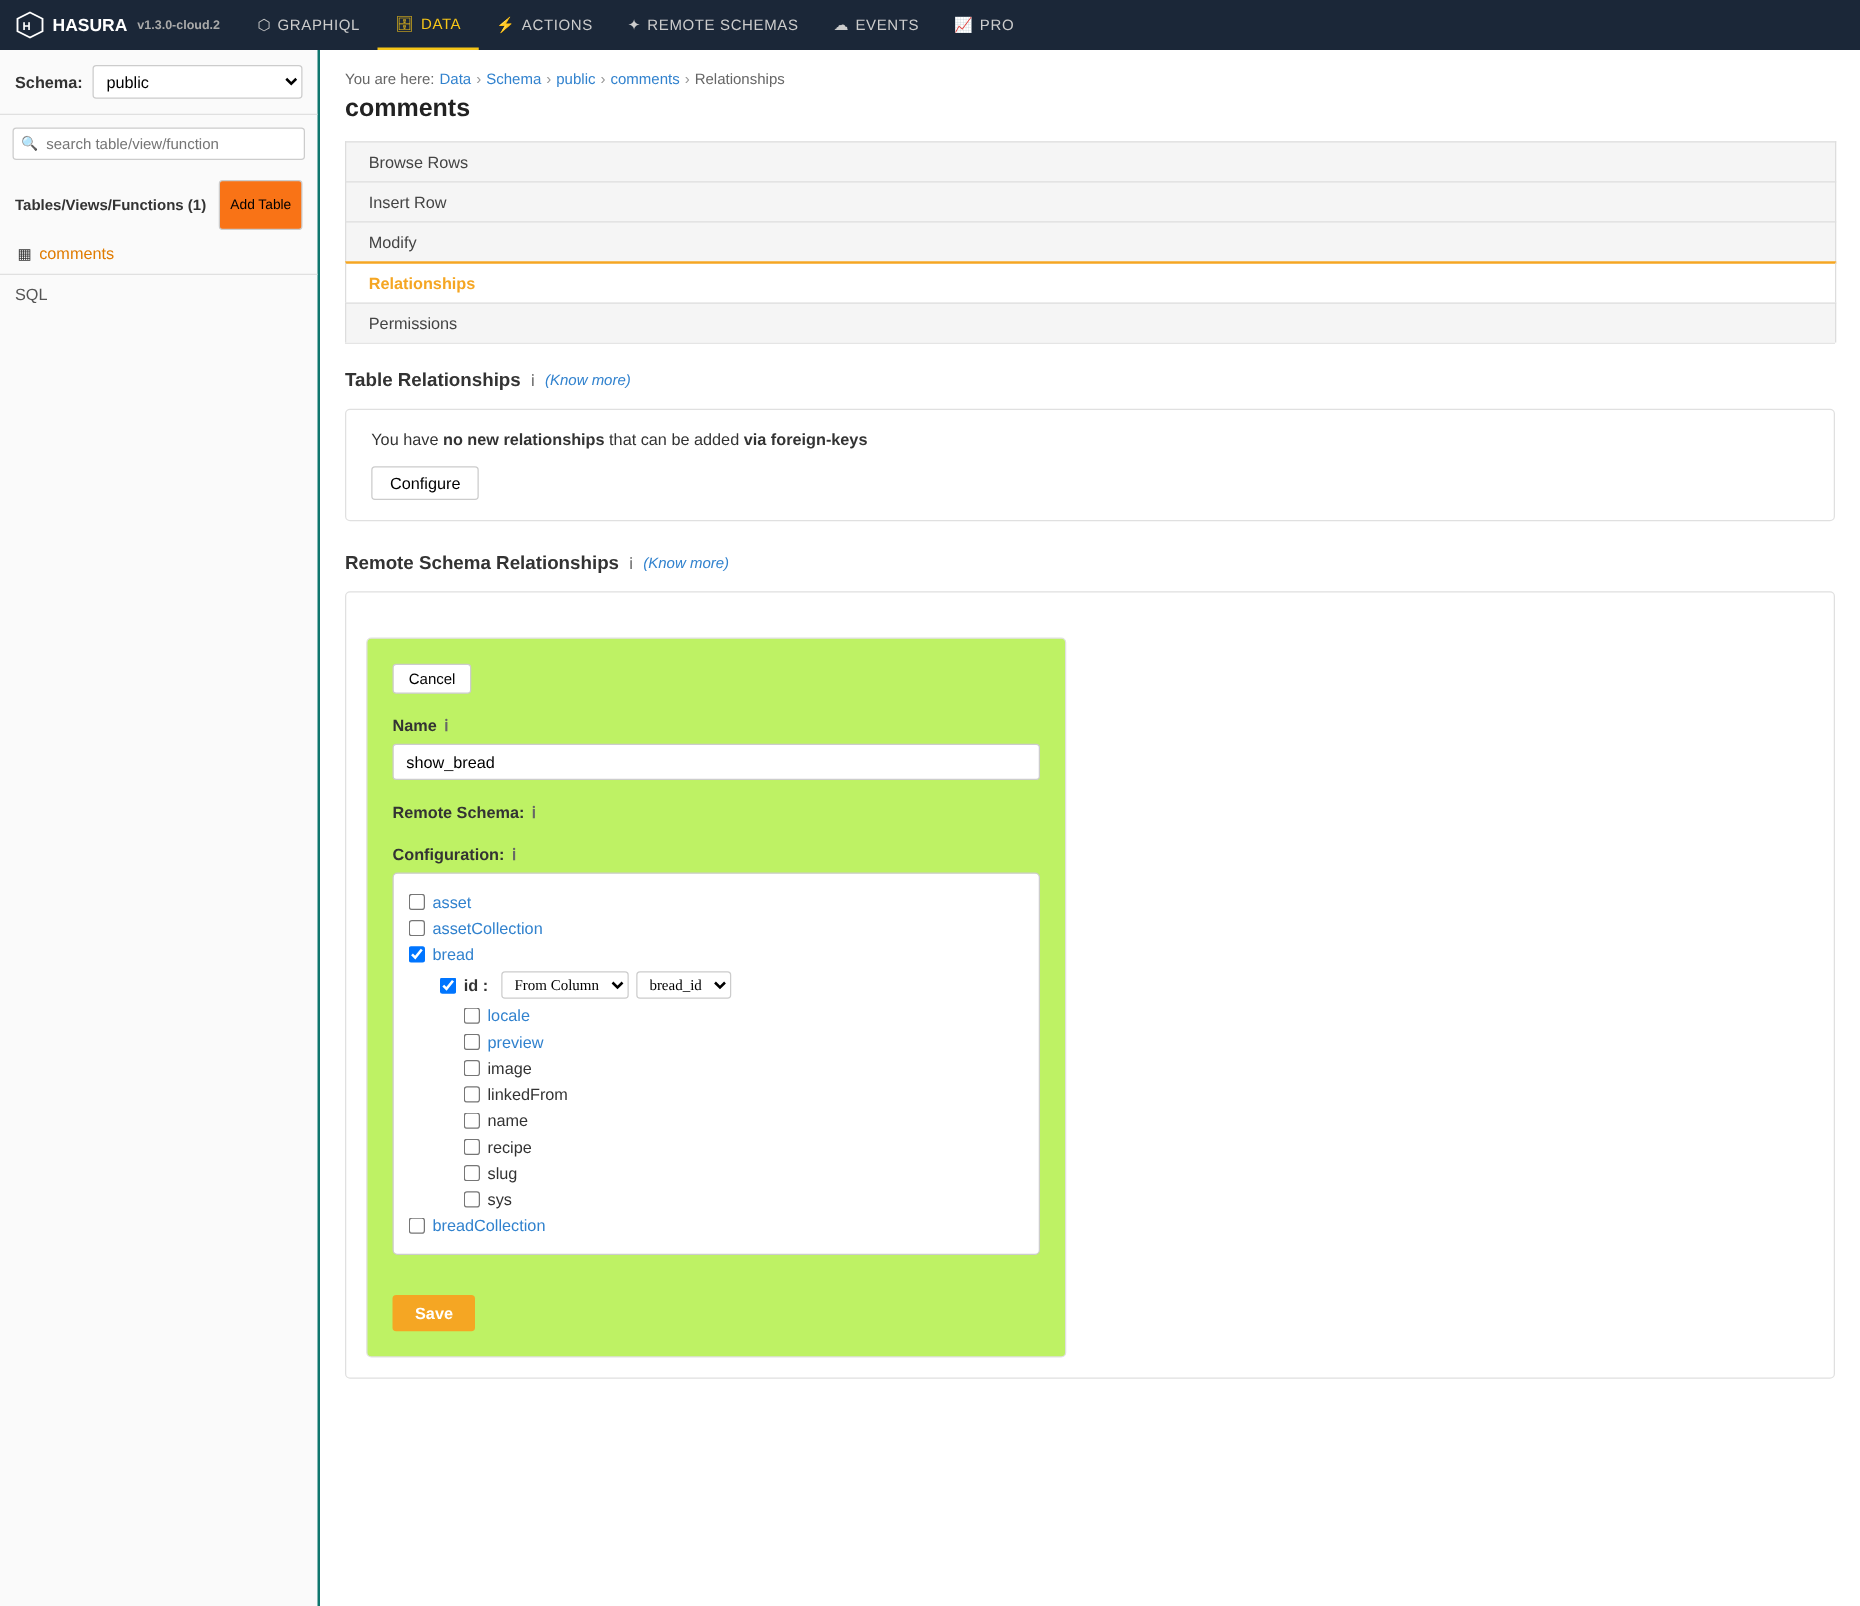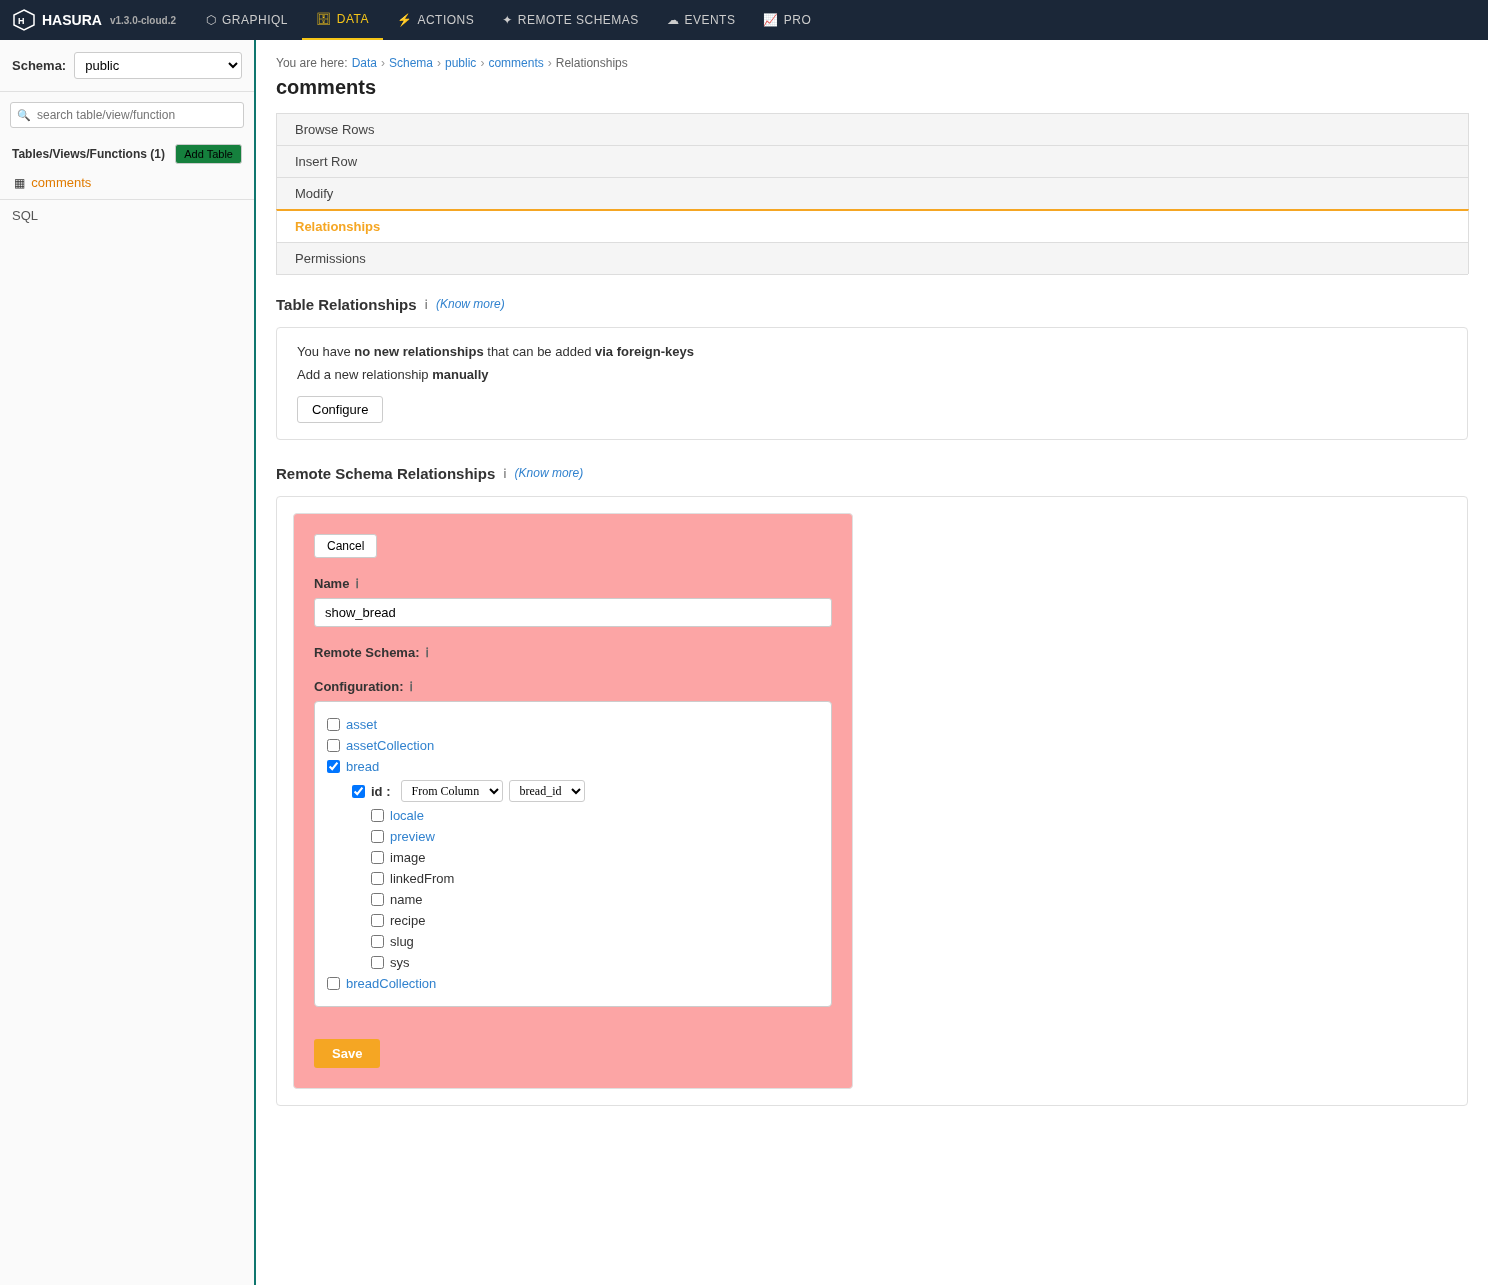--- a/index.html
+++ b/index.html
@@ -114,23 +114,23 @@
       justify-content: space-between;
       padding: 6px 12px;
     }
     .sidebar-section-title {
       font-weight: 700;
       font-size: 12px;
       color: #333;
     }
     .add-table-btn {
       border: 1px solid #ccc;
-      background: #15803d;
-      border-radius: 3px;
-      padding: 3px 8px;
+      background: #f97316;
+      border-radius: 3px;
+      padding: 13px 8px;
       font-size: 11px;
       cursor: pointer;
     }
     .sidebar-item {
       display: flex;
       align-items: center;
       gap: 6px;
       padding: 5px 14px;
       cursor: pointer;
       font-size: 13px;
@@ -250,22 +250,23 @@
       border-radius: 4px;
       padding: 16px;
       background: #fff;
     }
 
     
     .form-card {
       border: 1px solid #e0e0e0;
       border-radius: 4px;
       padding: 20px;
-      background: #fca5a5;
+      background: #bef264;
       max-width: 560px;
+      margin-top: 20px;
     }
     .cancel-btn {
       border: 1px solid #ccc;
       background: #fff;
       border-radius: 3px;
       padding: 4px 12px;
       font-size: 12px;
       cursor: pointer;
       margin-bottom: 16px;
     }
@@ -491,23 +492,20 @@
 
     <div class="section-header">
       <span class="section-title">Table Relationships</span>
       <span class="info-icon">ℹ</span>
       <a class="know-more">(Know more)</a>
     </div>
     <div class="info-box">
       <p>
         You have <strong>no new relationships</strong> that can be added <strong>via foreign-keys</strong>
       </p>
-      <p>
-        Add a new relationship <strong>manually</strong>
-      </p>
       <button class="configure-btn">Configure</button>
     </div>
 
     <div class="section-header">
       <span class="section-title">Remote Schema Relationships</span>
       <span class="info-icon">ℹ</span>
       <a class="know-more">(Know more)</a>
     </div>
     <div class="remote-section-box">
       <div class="form-card">

